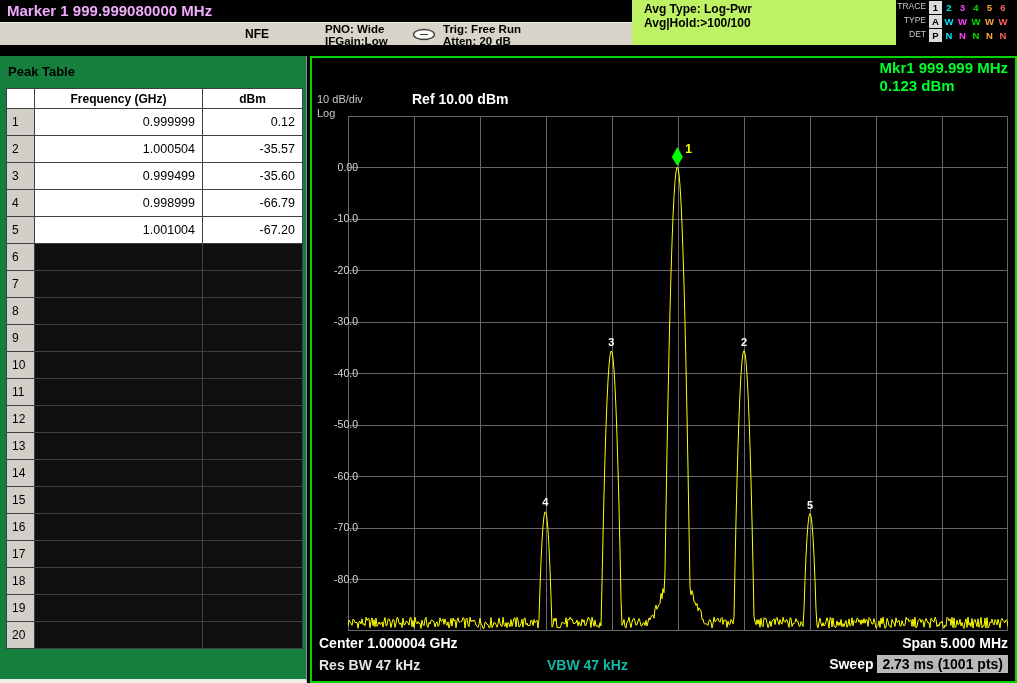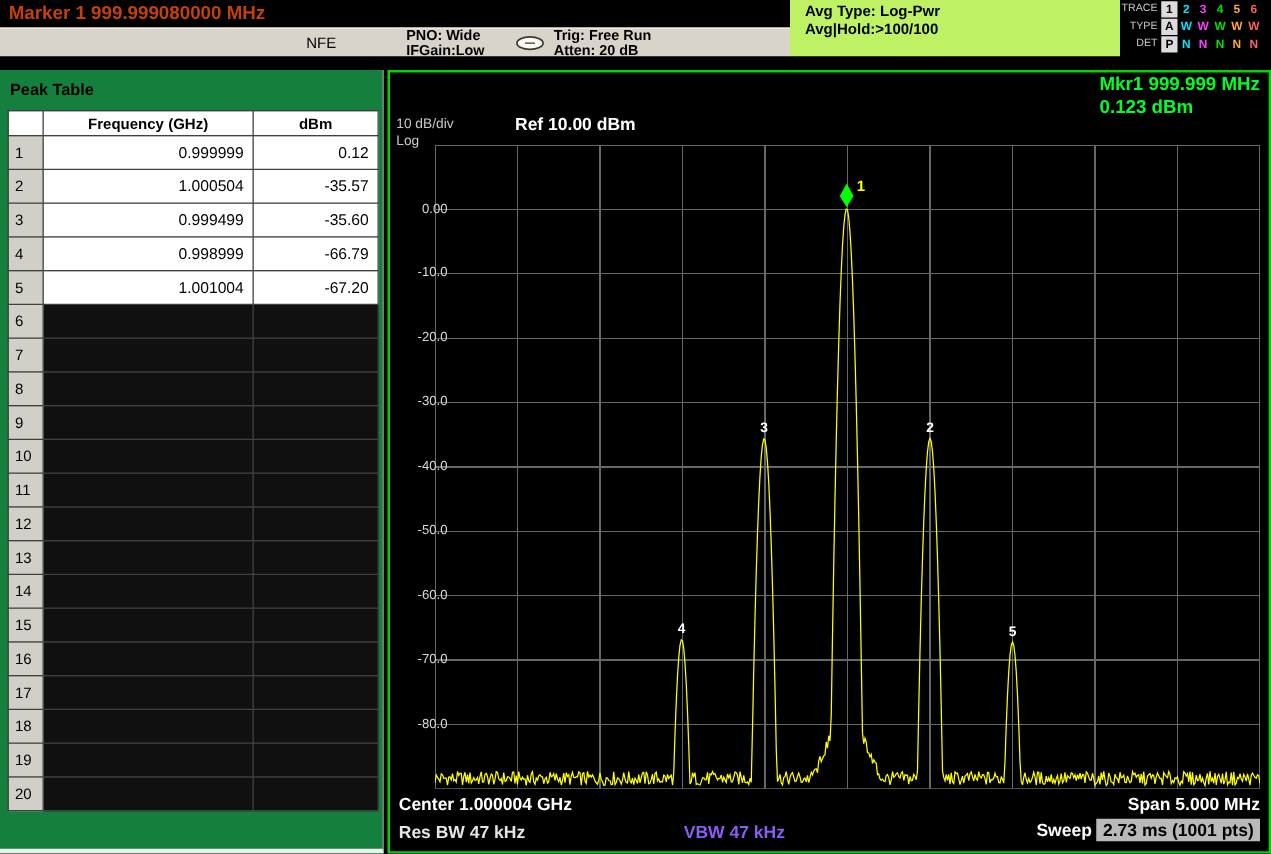--- a/index.html
+++ b/index.html
@@ -2,27 +2,27 @@
 <html><head>
 <meta charset="utf-8">
 <style>
   *{margin:0;padding:0;box-sizing:border-box;}
   html,body{background:#000;}
   #app{position:relative;width:1017px;height:683px;background:#000;
        font-family:"Liberation Sans",sans-serif;overflow:hidden;}
 
   
   .titlebar{position:absolute;left:0;top:0;width:632px;height:22px;background:#000;
-            color:#c2410c;font-size:15px;font-weight:bold;line-height:22px;padding-left:7px;}
+            color:#f0abfc;font-size:15px;font-weight:bold;line-height:22px;padding-left:7px;}
   .beige-a{position:absolute;left:632px;top:0;width:264px;height:45px;background:#bef264;}
   .beige-b{position:absolute;left:0;top:22px;width:632px;height:23px;background:#d8d4ca;
            border-top:1px solid #f2efe8;}
   .avg-block{position:absolute;left:12px;top:2px;color:#000;font-size:12px;
              font-weight:bold;line-height:14px;}
-  .nfe{position:absolute;left:245px;top:4px;color:#000;font-size:12px;font-weight:normal;}
+  .nfe{position:absolute;left:245px;top:4px;color:#000;font-size:12px;font-weight:bold;}
   .pno-block{position:absolute;left:325px;top:0;color:#000;font-size:11.5px;
              font-weight:bold;line-height:11.5px;padding-top:1px;}
   .trig-icon{position:absolute;left:411px;top:5px;width:26px;height:13px;}
   .trig-block{position:absolute;left:443px;top:0;color:#000;font-size:11.5px;
               font-weight:bold;line-height:11.5px;padding-top:1px;}
 
   
   .trace-panel{position:absolute;left:896px;top:0;width:121px;height:45px;background:#000;padding-top:1px;}
   .tp-row{display:flex;height:14px;}
   .tp-label{width:33px;text-align:right;color:#c8c8c8;font-size:8.5px;padding-right:3px;}
@@ -49,21 +49,21 @@
        font-size:15px;font-weight:bold;line-height:18px;}
   .scale{position:absolute;left:5px;top:35px;color:#c8c8c8;font-size:11px;}
   .logt{position:absolute;left:5px;top:49px;color:#c8c8c8;font-size:11px;}
   .ref{position:absolute;left:100px;top:33px;color:#fff;font-size:14px;font-weight:bold;}
   .ylab{position:absolute;left:0;width:46px;text-align:right;color:#d8d8d8;font-size:10.5px;}
   #plot{position:absolute;left:36px;top:58px;}
   svg text{font-family:"Liberation Sans",sans-serif;}
   .ann1{position:absolute;left:7px;right:7px;top:577px;display:flex;
         justify-content:space-between;color:#fff;font-size:14px;font-weight:bold;}
   .ann-rbw{position:absolute;left:7px;top:599px;color:#e5e5e5;font-size:14px;font-weight:bold;}
-  .ann-vbw{position:absolute;left:235px;top:599px;color:#8b5cf6;font-size:14px;font-weight:bold;}
+  .ann-vbw{position:absolute;left:235px;top:599px;color:#14b8a6;font-size:14px;font-weight:bold;}
   .ann-sweep{position:absolute;right:7px;top:598px;color:#fff;font-size:14px;font-weight:bold;}
   .pill{background:#b9b9b9;color:#000;padding:1px 5px;}
 </style>
 </head>
 <body>
 
 <div id="app">
 
   <div class="titlebar">
     <span>Marker 1 999.999080000 MHz</span>

